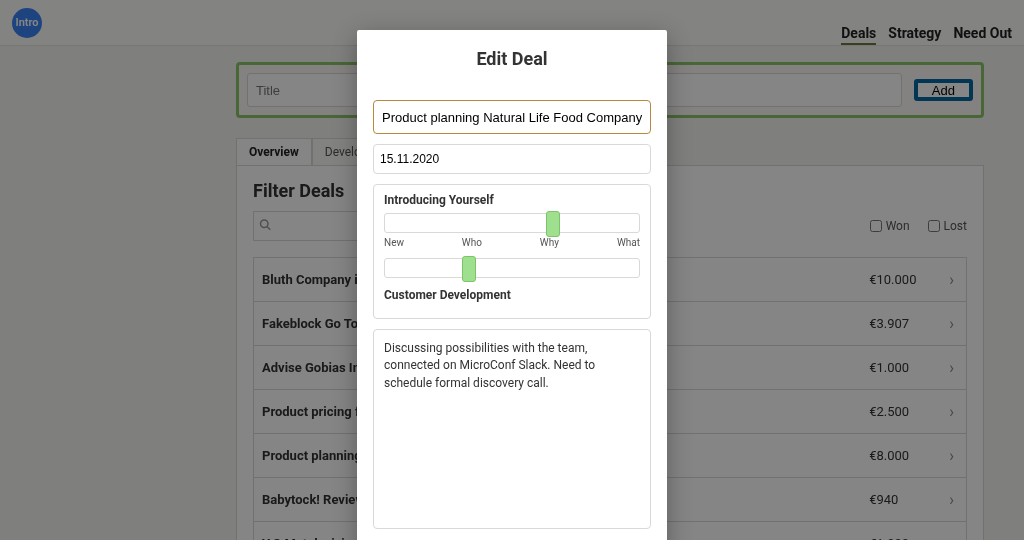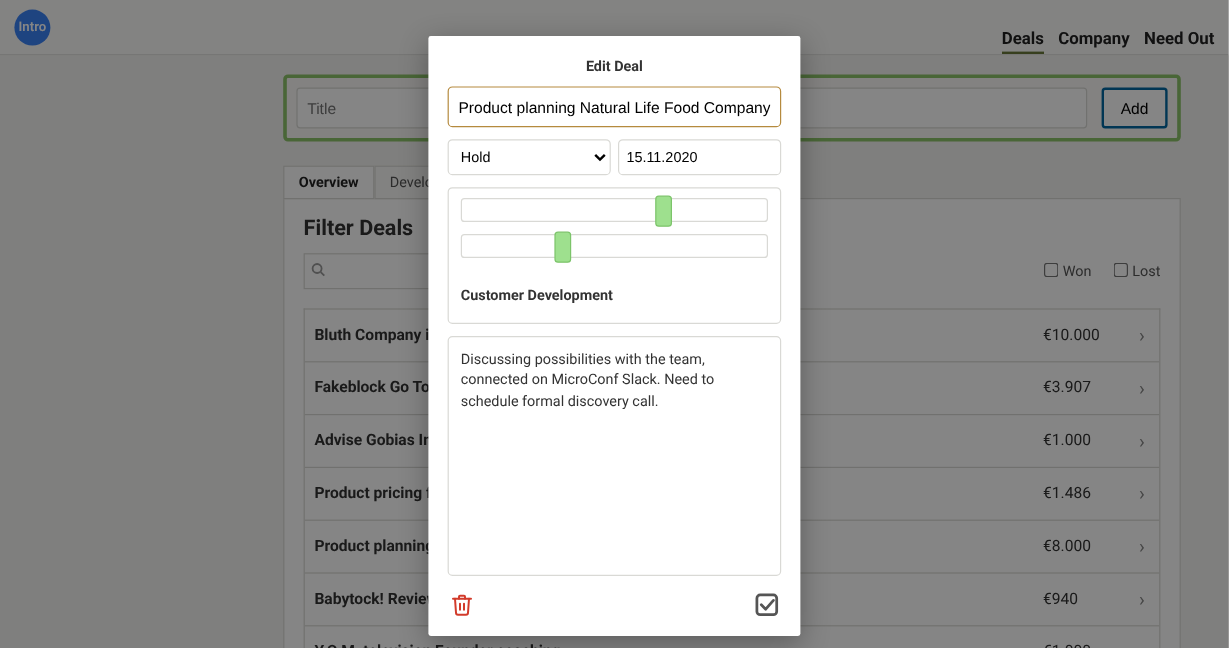--- a/index.html
+++ b/index.html
@@ -53,21 +53,21 @@
   .addrow input[type="text"] {
     flex: 1 1 0;
     height: 34px;
     border: 1px solid #d9d9d5;
     border-radius: 3px;
     padding: 0 8px;
     font-size: 13px;
     color: #666;
     background: #fff;
   }
-  .btn { height: 34px; border: 2px solid #0369a1; border-radius: 3px; padding: 0 14px; background: #fff; cursor: pointer; font-size: 13px; }
+  .btn { height: 22px; border: 4px solid #0369a1; border-radius: 3px; padding: 0 14px; background: #fff; cursor: pointer; font-size: 13px; }
   .btn-dark { background: #3e2a1e; color: #fff; border-color: #3e2a1e; }
 
   .tabs {
     display: flex; gap: 0;
     font-size: 12px;
   }
   .tab {
     padding: 6px 12px;
     border: 1px solid #d9d9d5;
     background: #fafaf8;
@@ -93,21 +93,21 @@
   .searchwrap {
     position: relative; flex: 0 0 200px;
   }
   .searchwrap input {
     width: 100%; height: 30px; border: 1px solid #d9d9d5;
     background: #fff; padding: 0 6px 0 22px; font-size: 12px;
   }
   .searchwrap .mag {
     position: absolute; left: 6px; top: 50%; transform: translateY(-50%); color: #999; font-size: 12px;
   }
-  .cb { display: flex; align-items: flex-start; gap: 4px; font-size: 12px; color: #555; }
+  .cb { display: flex; align-items: center; gap: 4px; font-size: 12px; color: #555; }
   .cb input { width: 12px; height: 12px; }
 
   .deals-table {
     border: 1px solid #d9d9d5;
     border-bottom: none;
   }
   .deal-row {
     display: flex; align-items: center;
     height: 44px;
     border-bottom: 1px solid #d9d9d5;
@@ -127,21 +127,21 @@
     padding-top: 30px;
   }
   .modal {
     width: 310px;
     background: #fff;
     border-radius: 2px;
     box-shadow: 0 6px 24px rgba(0,0,0,0.3);
     padding: 18px 16px 14px;
     display: flex; flex-direction: column; gap: 10px;
   }
-  .modal h2 { font-size: 12px; font-weight: 700; text-align: center; margin-bottom: 0; }
+  .modal h2 { font-size: 18px; font-weight: 700; text-align: center; margin-bottom: 21px; }
   .m-title {
     height: 34px;
     border: 1.5px solid #b58a3e;
     border-radius: 4px;
     padding: 0 8px;
     font-size: 13px;
     outline: none;
   }
   .m-row3 { display: flex; gap: 6px; }
   .m-row3 select, .m-row3 input {
@@ -186,21 +186,21 @@
     background: none; border: none; cursor: pointer;
   }
 </style>
 </head>
 <body>
 
 <div class="topbar">
   <div class="logo">Intro</div>
   <nav class="topnav">
     <a href="#" class="topnav-link active">Deals</a>
-    <a href="#" class="topnav-link">Company</a>
+    <a href="#" class="topnav-link">Strategy</a>
     <a href="#" class="topnav-link">Need Out</a>
   </nav>
 </div>
 
 <div class="page">
   <div class="addrow">
     <input type="text" placeholder="Title" style="">
     <button class="btn">Add</button>
   </div>
 
@@ -244,21 +244,21 @@
         <span class="price">€3.907</span>
         <span class="chev">›</span>
       </div>
       <div class="deal-row">
         <span class="name">Advise Gobias Industries on pivot</span>
         <span class="price">€1.000</span>
         <span class="chev">›</span>
       </div>
       <div class="deal-row">
         <span class="name">Product pricing for Halliburton Teen</span>
-        <span class="price">€1.486</span>
+        <span class="price">€2.500</span>
         <span class="chev">›</span>
       </div>
       <div class="deal-row">
         <span class="name">Product planning Natural Life Food Company</span>
         <span class="price">€8.000</span>
         <span class="chev">›</span>
       </div>
       <div class="deal-row">
         <span class="name">Babytock! Review Shopping Cart conversions</span>
         <span class="price">€940</span>
@@ -273,32 +273,38 @@
   </div>
 </div>
 
 <div class="overlay">
   <div class="modal">
     <h2>Edit Deal</h2>
 
     <input class="m-title" type="text" value="Product planning Natural Life Food Company" style="">
 
     <div class="m-row3">
-      <select id="stage-select"><option value="Hold">Hold</option><option value="Active">Active</option><option value="Won">Won</option><option value="Lost">Lost</option></select>
       <input type="text" value="15.11.2020" style="">
     </div>
 
     <div class="slider-group">
+      <div class="sg-label">Introducing Yourself</div>
       <div class="slider">
         <div class="handle" id="handle1" style="left: 66%;"></div>
       </div>
+      <div class="ticks">
+        <span>New</span>
+        <span>Who</span>
+        <span>Why</span>
+        <span>What</span>
+      </div>
       <div class="slider" style="margin-top:10px">
         <div class="handle" id="handle2" style="left: 33%;"></div>
       </div>
-      <div class="sg-label" style="margin-top:24px">Customer Development</div>
+      <div class="sg-label" style="margin-top:10px">Customer Development</div>
     </div>
 
     <textarea class="m-notes" style="">Discussing possibilities with the team, connected on MicroConf Slack. Need to schedule formal discovery call.</textarea>
 
     <div class="m-actions">
       <button class="iconbtn" aria-label="delete">
         <svg width="20" height="22" viewBox="0 0 24 24" fill="none" stroke="#d23b2b" stroke-width="2" stroke-linejoin="round" stroke-linecap="round">
           <polyline points="3 6 5 6 21 6"></polyline>
           <path d="M19 6l-1 14a2 2 0 0 1-2 2H8a2 2 0 0 1-2-2L5 6"></path>
           <path d="M10 11v6M14 11v6"></path>

